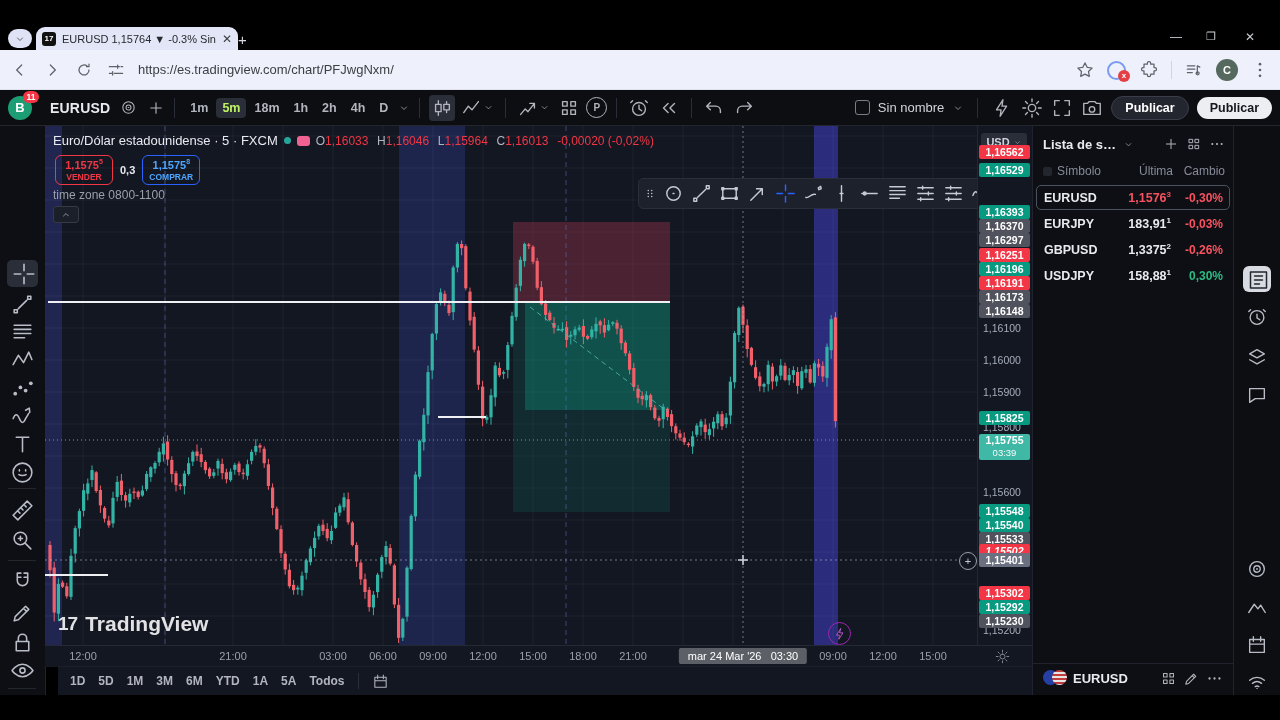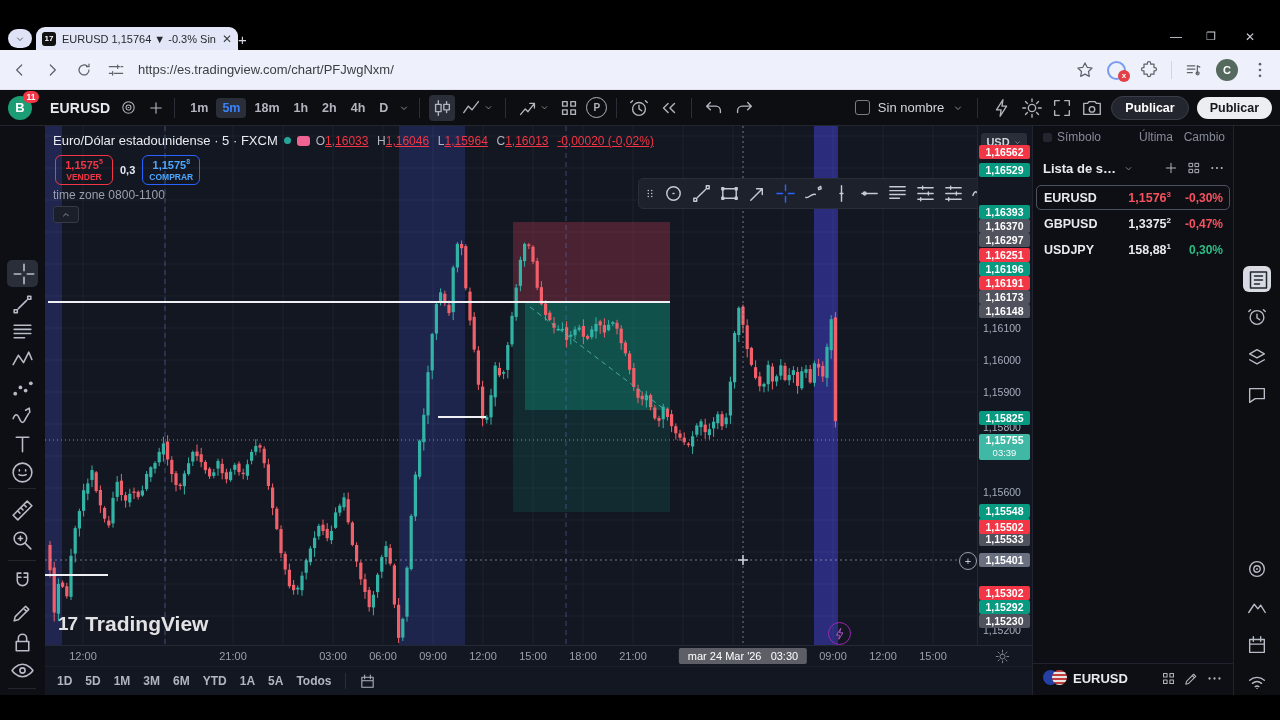--- a/index.html
+++ b/index.html
@@ -35,21 +35,21 @@
   
   #tvheader{left:0;top:90px;width:1280px;height:36px;background:#0d0e12;border-bottom:1px solid #23262f;
     display:flex;align-items:center;padding:0 8px;box-sizing:border-box;gap:4px;}
   .sep{width:1px;height:20px;background:#2a2e39;margin:0 5px;}
   #b-avatar{position:relative;width:24px;height:24px;border-radius:50%;background:#1d9d74;color:#fff;font-weight:bold;
     font-size:13px;display:flex;align-items:center;justify-content:center;margin-right:6px;}
   #b-badge{position:absolute;top:-5px;right:-7px;background:#f23645;color:#fff;font-size:8.5px;font-weight:bold;
     border-radius:8px;padding:1px 3.5px;}
   #symbol-name{color:#e8eaf0;font-weight:bold;font-size:14px;letter-spacing:.2px;margin:0 6px 0 8px;}
   .tf{color:#b2b5be;font-size:12.5px;padding:3px 6px;border-radius:4px;font-weight:600;}
-  .tf.sel{background:#2a2e39;color:#3b82f6;}
+  .tf.sel{background:#2a2e39;color:#bef264;}
   .hbtn{display:inline-flex;align-items:center;justify-content:center;border-radius:4px;padding:2px;}
   .hbtn.sel{background:#2a2e39;}
   #p-circ{width:19px;height:19px;border:1.5px solid #b2b5be;border-radius:50%;color:#b2b5be;font-size:10px;
     font-weight:bold;display:flex;align-items:center;justify-content:center;}
   #hright{margin-left:auto;display:flex;align-items:center;gap:8px;}
   #layout-check{width:13px;height:13px;border:1.5px solid #787d8a;border-radius:3px;}
   #layout-name{color:#d1d4dc;font-size:13px;}
   #btn-trade{background:#23262f;border:1px solid #3a3e4a;color:#fff;font-size:12.5px;font-weight:bold;
     padding:4px 13px;border-radius:14px;}
   #btn-publish{background:#eceef2;color:#14161c;font-size:12.5px;font-weight:bold;padding:4px 13px;border-radius:14px;}
@@ -59,21 +59,21 @@
   .lt{position:absolute;left:10px;width:25px;height:25px;color:#b8bcc7;}
   .lt.sel{left:7px;width:31px;height:27px;background:#2a2e39;border-radius:5px;padding:1px 0 0 3px;box-sizing:border-box;}
   .ltsep{position:absolute;left:8px;width:28px;height:1px;background:#23262d;}
 
   
   #chartwrap{left:45px;top:126px;width:932px;height:519px;background:#131722;overflow:hidden;}
   #legend{left:8px;top:7px;display:flex;align-items:center;gap:6px;font-size:13px;color:#e8eaf0;}
   .dotg{width:7px;height:7px;border-radius:50%;background:#26a69a;}
   .pinkb{width:13px;height:10px;border-radius:3px;background:#f06292;}
   .ohlc span{font-size:12px;}
-  .olab{color:#b2b5be;}.oval{color:#f23645;text-decoration:underline;}
+  .olab{color:#b2b5be;}.oval{color:#f23645;}
   #bsrow{left:10px;top:29px;display:flex;align-items:center;gap:7px;}
   .bsbtn{width:56px;height:28px;border-radius:6px;display:flex;flex-direction:column;align-items:center;justify-content:center;line-height:1;}
   #sellbtn{border:1.5px solid #f23645;color:#f23645;}
   #buybtn{border:1.5px solid #2962ff;color:#4da6ff;}
   .bsp{font-size:11px;font-weight:bold;}
   .bsl{font-size:8.5px;font-weight:bold;margin-top:2px;}
   #spread{color:#e8eaf0;font-size:11px;font-weight:bold;}
   #tznote{left:8px;top:62px;font-size:12px;color:#9aa0ac;}
   #collapse{left:8px;top:80px;width:24px;height:15px;background:#1b1f2a;border:1px solid #363a45;border-radius:3px;
     display:flex;align-items:center;justify-content:center;color:#b2b5be;}
@@ -106,21 +106,21 @@
 
   
   #taxis{left:45px;top:645px;width:987px;height:21px;background:#131722;border-top:1px solid rgba(255,255,255,.08);}
   .tl{position:absolute;top:4px;font-size:11px;color:#9aa0ac;transform:translateX(-50%);}
   .tl.b{color:#e8eaf0;font-weight:normal;margin-top:24px;}
   #ttip{position:absolute;top:2px;height:16px;line-height:16px;background:#5c5f66;color:#fff;font-size:11px;
     padding:0 9px;border-radius:2px;transform:translateX(-50%);white-space:pre;}
   #taxis-gear{position:absolute;left:950px;top:3px;width:15px;height:15px;color:#868b98;}
 
   
-  #bottombar{left:45px;top:666px;width:1099px;height:29px;background:#131722;display:flex;align-items:center;
+  #bottombar{left:58px;top:666px;width:1099px;height:29px;background:#131722;display:flex;align-items:center;
     padding:0 12px;box-sizing:border-box;gap:13px;border-top:1px solid #1c1f28;}
   .rng{color:#b2b5be;font-size:12px;font-weight:600;}
   #bb-sep{width:1px;height:16px;background:#2a2e39;}
   #clock{margin-left:auto;color:#e8eaf0;font-size:13px;font-weight:bold;}
 
   
   #rpanel{left:1032px;top:126px;width:201px;height:569px;background:#0e0f14;border-left:1px solid #20232d;box-sizing:border-box;}
   #wl-head{display:flex;align-items:center;padding:10px 8px 8px 10px;gap:7px;}
   #wl-title{color:#e8eaf0;font-size:13px;font-weight:bold;}
   #wl-head .i{width:16px;height:16px;}
@@ -1021,21 +1021,21 @@
         <div class="pl n" style="top: 178px;">1,16148</div>
         <div class="pl p" style="top: 195px;">1,16100</div>
         <div class="pl p" style="top: 227px;">1,16000</div>
         <div class="pl p" style="top: 259px;">1,15900</div>
         <div class="pl p" style="top: 294px;">1,15800</div>
         <div class="pl g" style="top: 285px;">1,15825</div>
         <div class="pl p" style="top: 359px;">1,15600</div>
         <div class="pl g" style="top: 378px;">1,15548</div>
         <div class="pl g" style="top: 392px;">1,15540</div>
         <div class="pl n" style="top: 406px;">1,15533</div>
-        <div class="pl r" style="top: 394px;">1,15502</div>
+        <div class="pl r" style="top: 418px; font-style: italic;">1,15502</div>
         <div class="pl c" style="top: 427px;">1,15401</div>
         <div class="pl p" style="top: 497px;">1,15200</div>
         <div class="pl r" style="top: 460px;">1,15302</div>
         <div class="pl g" style="top: 474px;">1,15292</div>
         <div class="pl n" style="top: 488px;">1,15230</div>
       </div>
     <div id="cur-label" style="top: 308px;">
       <div id="cur-price">1,15755</div>
       <div id="cur-count">03:39</div>
     </div>
@@ -1082,62 +1082,67 @@
     <span id="bb-sep"></span>
     <span class="i" style="width:17px;height:17px;">
         <svg viewBox="0 0 24 24" fill="none" stroke="currentColor" stroke-width="1.5" stroke-linecap="round" stroke-linejoin="round">
           <path d="M4 6h16v14H4zM8 3v5M16 3v5M4 11h16"></path>
         </svg>
       </span>
     <span id="clock">09:11:21 UTC-4</span>
   </div>
 
   <div class="abs" id="rpanel">
+    <div id="wl-head">
+      <span id="wl-title">Lista de s…</span>
+      <span class="i" style="width:11px;height:11px;">
+          <svg viewBox="0 0 24 24" fill="none" stroke="currentColor" stroke-width="1.5" stroke-linecap="round" stroke-linejoin="round">
+            <path d="M7 10l5 5 5-5"></path>
+          </svg>
+        </span>
+      <span style="flex:1;"></span>
+      <span class="i">
+          <svg viewBox="0 0 24 24" fill="none" stroke="currentColor" stroke-width="1.5" stroke-linecap="round" stroke-linejoin="round">
+            <path d="M12 5v14M5 12h14"></path>
+          </svg>
+        </span>
+      <span class="i">
+          <svg viewBox="0 0 24 24" fill="none" stroke="currentColor" stroke-width="1.5" stroke-linecap="round" stroke-linejoin="round">
+            <path d="M5 5h5v5H5zM14 5h5v5h-5zM5 14h5v5H5zM14 14h5v5h-5z"></path>
+          </svg>
+        </span>
+      <span class="i">
+          <svg viewBox="0 0 24 24" fill="none" stroke="currentColor" stroke-width="1.5" stroke-linecap="round" stroke-linejoin="round">
+            <circle cx="5" cy="12" r="1.6" fill="currentColor" stroke="none"></circle>
+            <circle cx="12" cy="12" r="1.6" fill="currentColor" stroke="none"></circle>
+            <circle cx="19" cy="12" r="1.6" fill="currentColor" stroke="none"></circle>
+          </svg>
+        </span>
+    </div>
     <div id="wl-cols">
       <span id="col-flag"></span>
       <span id="col-sym">Símbolo</span>
       <span id="col-last">Última</span>
       <span id="col-chg">Cambio</span>
-    </div>
-    <div id="wl-head">
-      <span id="wl-title">Lista de s…</span>
-      <span class="i" style="width:11px;height:11px;">
-          <svg viewBox="0 0 24 24" fill="none" stroke="currentColor" stroke-width="1.5" stroke-linecap="round" stroke-linejoin="round">
-            <path d="M7 10l5 5 5-5"></path>
-          </svg>
-        </span>
-      <span style="flex:1;"></span>
-      <span class="i">
-          <svg viewBox="0 0 24 24" fill="none" stroke="currentColor" stroke-width="1.5" stroke-linecap="round" stroke-linejoin="round">
-            <path d="M12 5v14M5 12h14"></path>
-          </svg>
-        </span>
-      <span class="i">
-          <svg viewBox="0 0 24 24" fill="none" stroke="currentColor" stroke-width="1.5" stroke-linecap="round" stroke-linejoin="round">
-            <path d="M5 5h5v5H5zM14 5h5v5h-5zM5 14h5v5H5zM14 14h5v5h-5z"></path>
-          </svg>
-        </span>
-      <span class="i">
-          <svg viewBox="0 0 24 24" fill="none" stroke="currentColor" stroke-width="1.5" stroke-linecap="round" stroke-linejoin="round">
-            <circle cx="5" cy="12" r="1.6" fill="currentColor" stroke="none"></circle>
-            <circle cx="12" cy="12" r="1.6" fill="currentColor" stroke="none"></circle>
-            <circle cx="19" cy="12" r="1.6" fill="currentColor" stroke="none"></circle>
-          </svg>
-        </span>
     </div>
     <div id="wl-rows">
         <div class="wlrow sel">
           <span class="wsym">EURUSD</span>
           <span class="wlast cred">1,1576<sup>3</sup></span>
           <span class="wchg cred">-0,30%</span>
         </div>
         <div class="wlrow">
+          <span class="wsym">EURJPY</span>
+          <span class="wlast ">183,91<sup>1</sup></span>
+          <span class="wchg cred">-0,03%</span>
+        </div>
+        <div class="wlrow">
           <span class="wsym">GBPUSD</span>
           <span class="wlast ">1,3375<sup>2</sup></span>
-          <span class="wchg cred">-0,47%</span>
+          <span class="wchg cred">-0,26%</span>
         </div>
         <div class="wlrow">
           <span class="wsym">USDJPY</span>
           <span class="wlast ">158,88<sup>1</sup></span>
           <span class="wchg cgreen">0,30%</span>
         </div>
       </div>
     <div id="wl-footer">
       <span id="flagpair">
           <span class="f1"></span>

